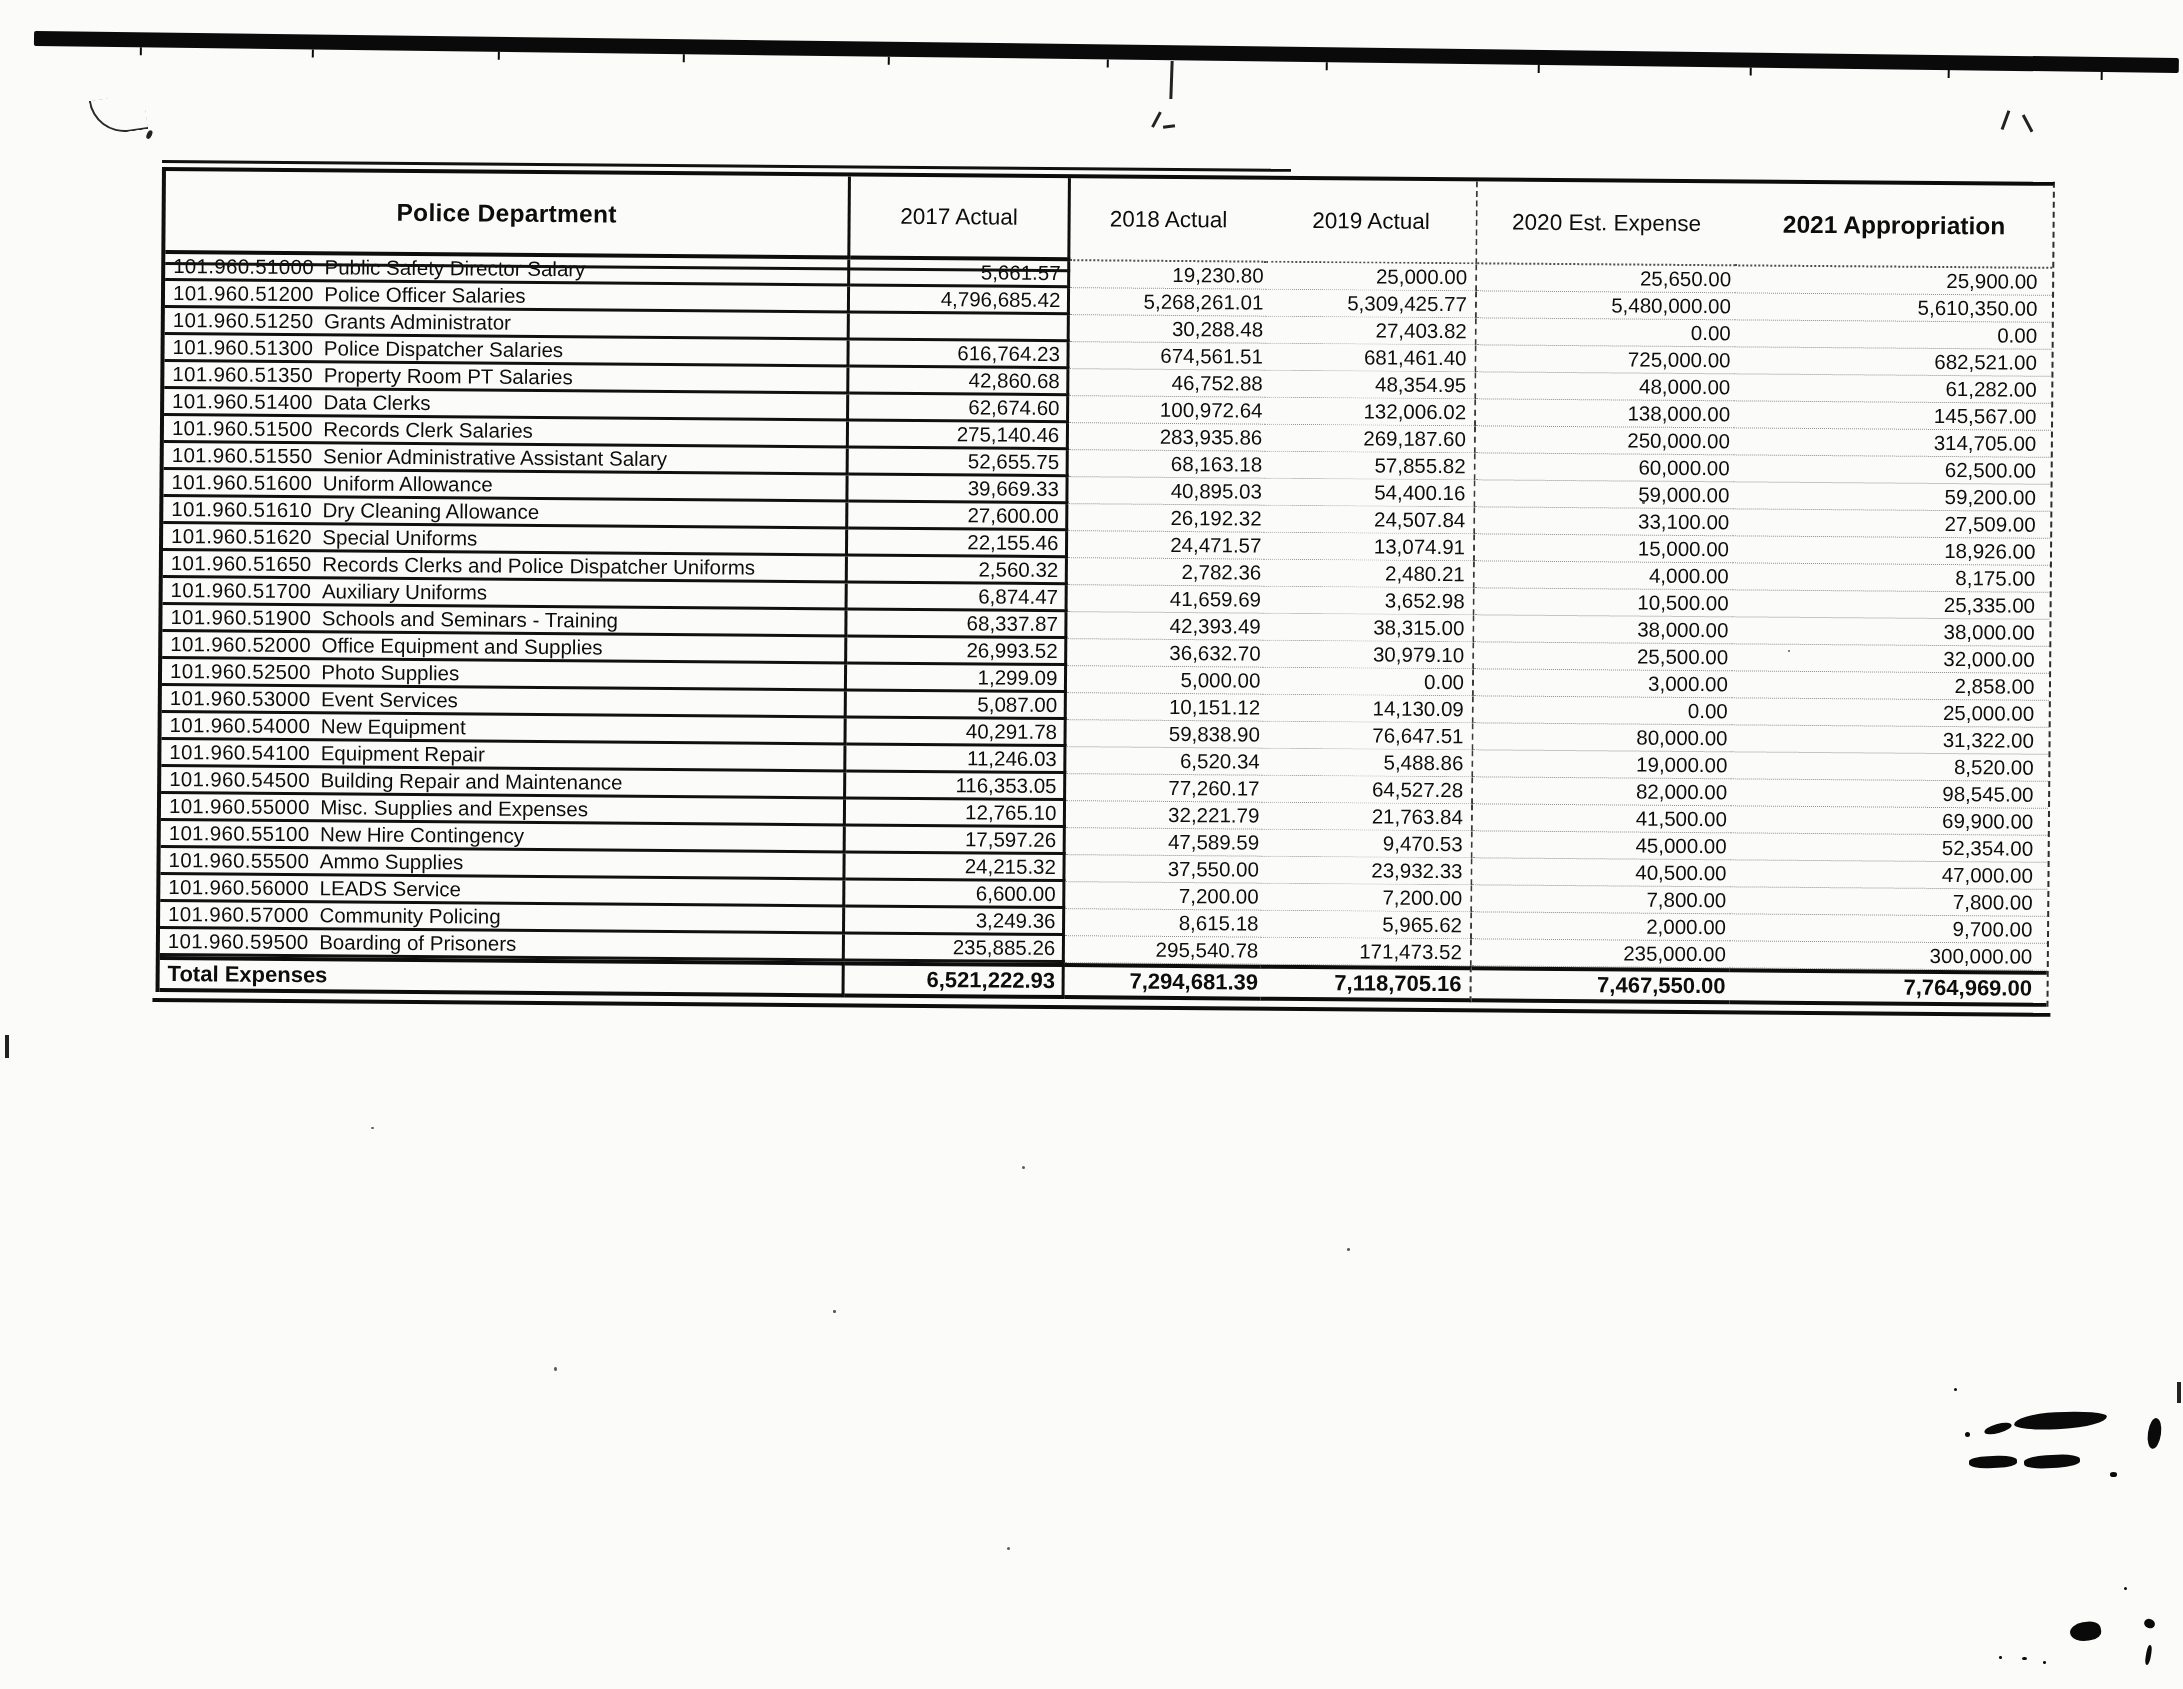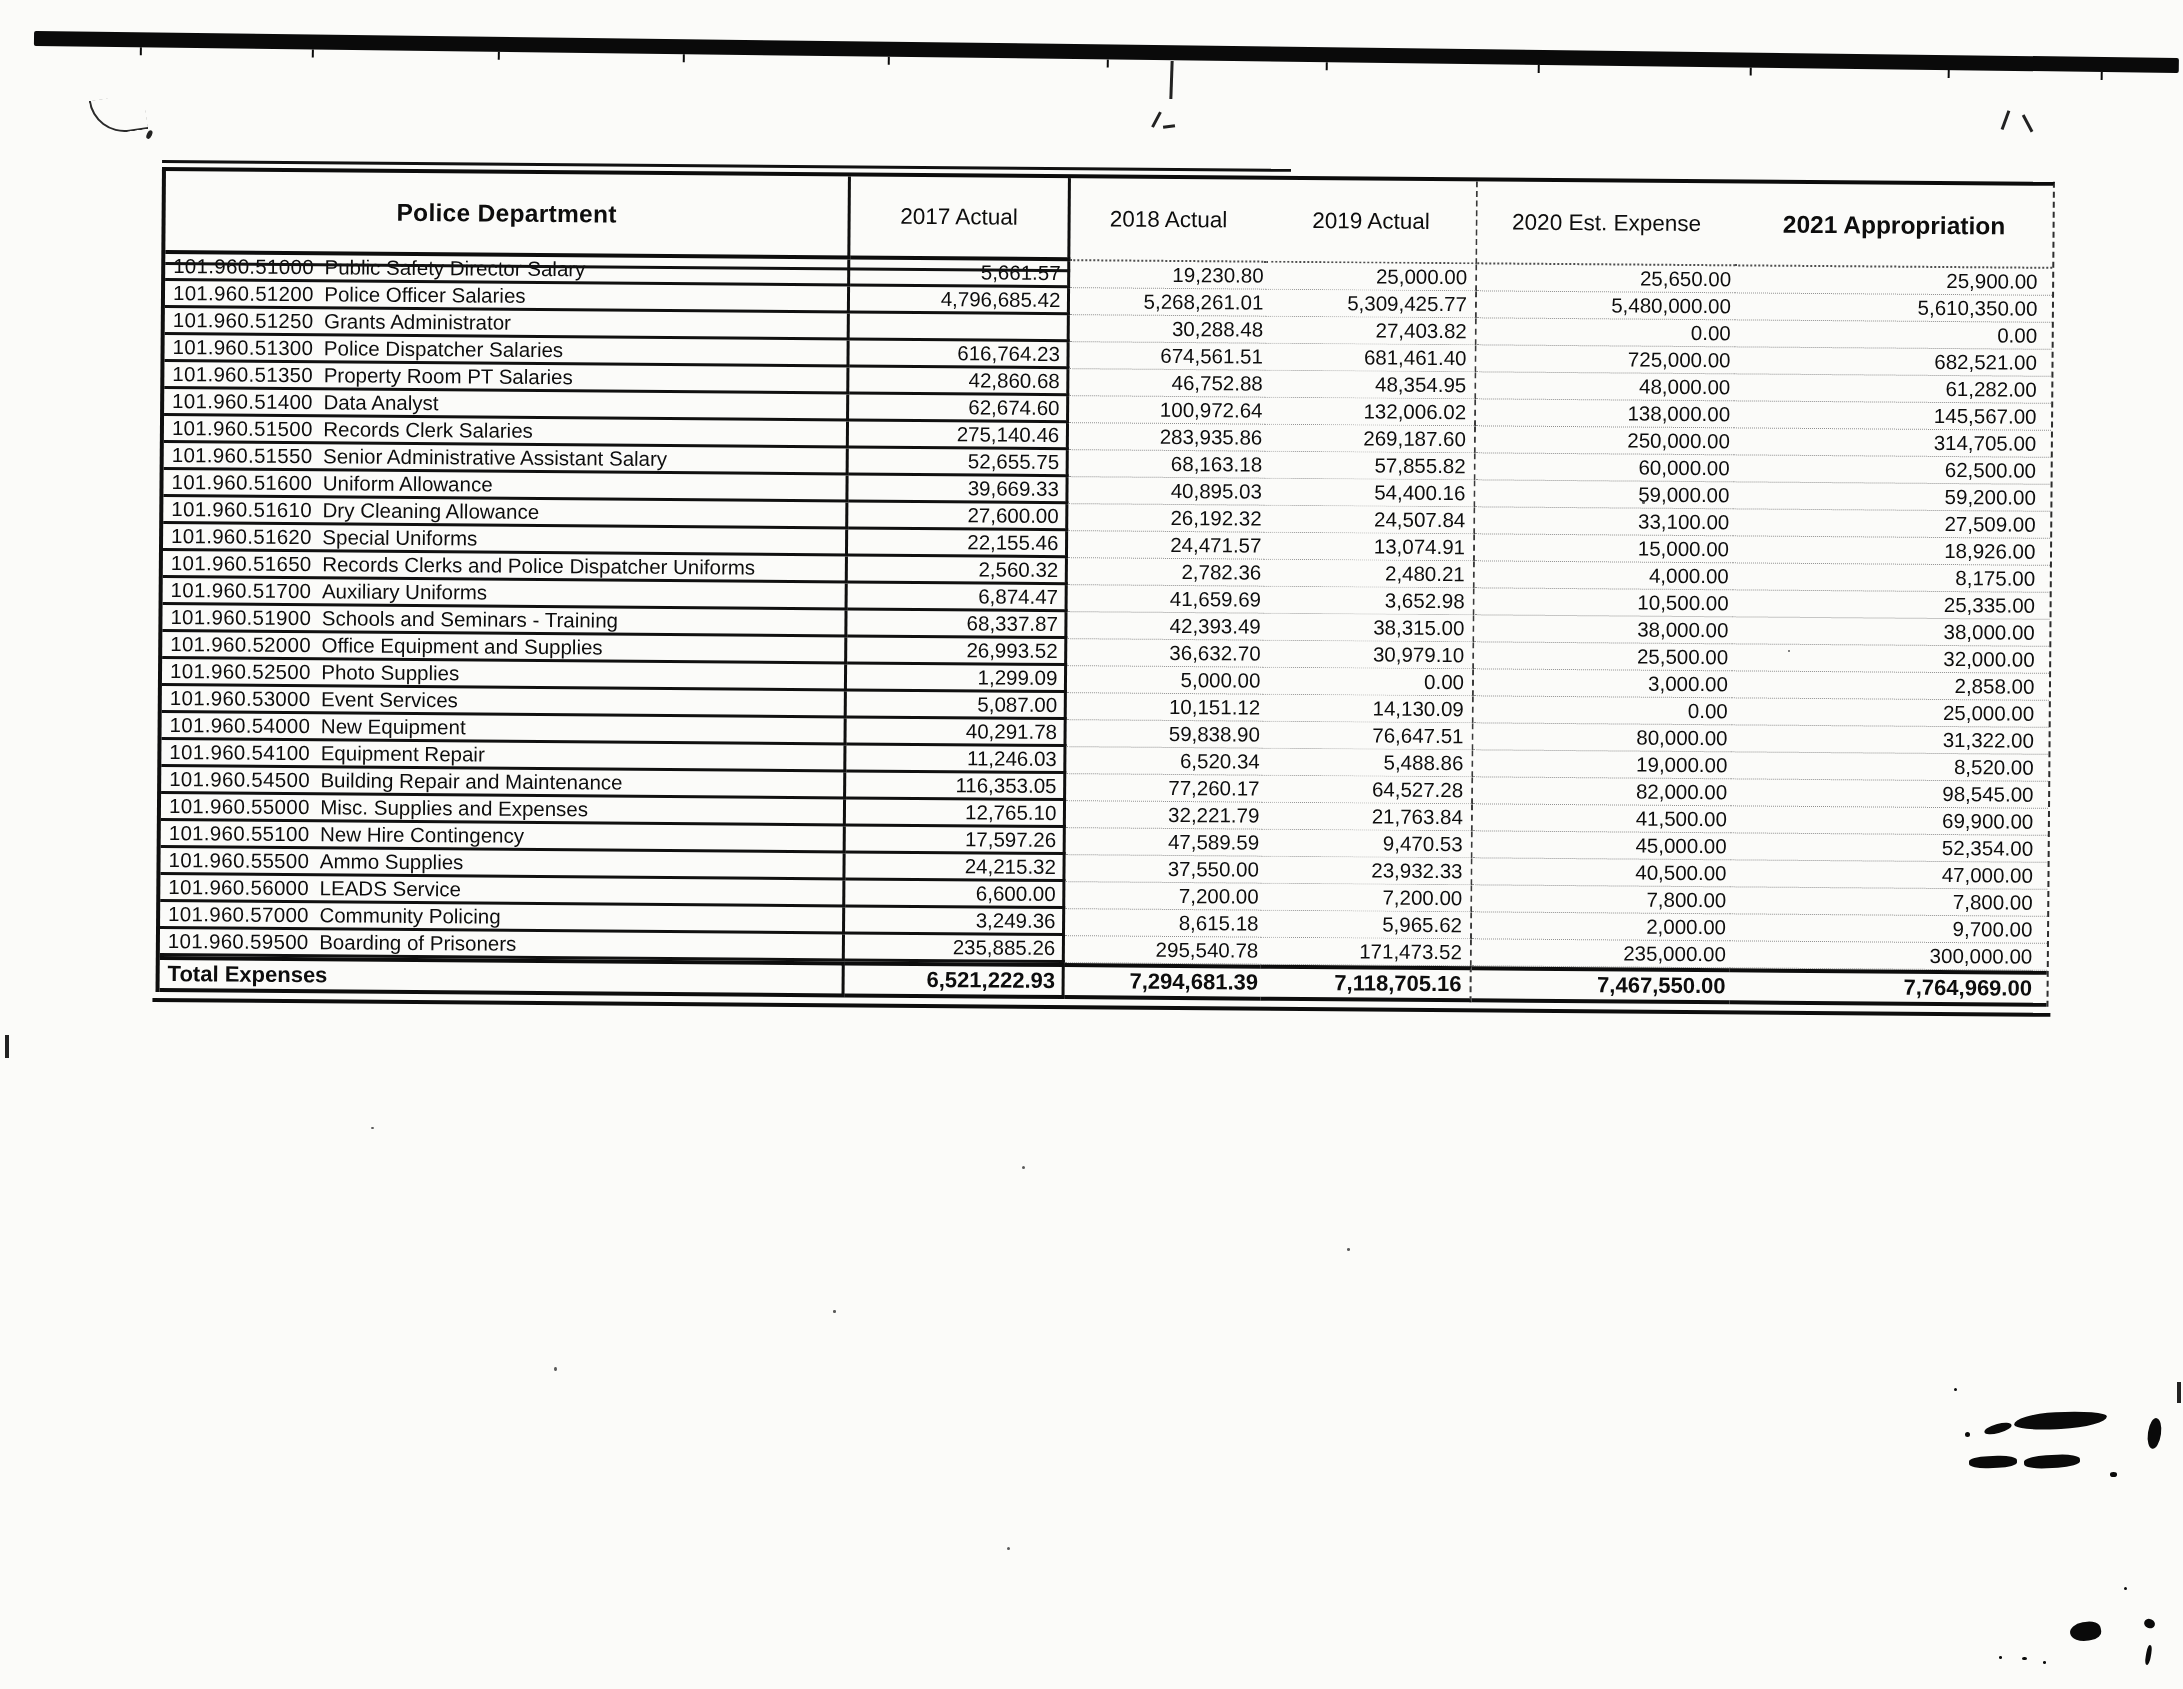--- a/index.html
+++ b/index.html
@@ -233,21 +233,21 @@
           </div>
           <div class="td num c0 w-c0 v-solid">42,860.68</div>
           <div class="td num c1 w-c1">46,752.88</div>
           <div class="td num c2 w-c2 v-dash">48,354.95</div>
           <div class="td num c3 w-c3">48,000.00</div>
           <div class="td num c4 w-c4">61,282.00</div>
         </div>
         <div class="trow">
           <div class="td label w-label v-solid">
             <span class="code">101.960.51400</span>
-            <span class="nm">Data Analyst</span>
+            <span class="nm">Data Clerks</span>
           </div>
           <div class="td num c0 w-c0 v-solid">62,674.60</div>
           <div class="td num c1 w-c1">100,972.64</div>
           <div class="td num c2 w-c2 v-dash">132,006.02</div>
           <div class="td num c3 w-c3">138,000.00</div>
           <div class="td num c4 w-c4">145,567.00</div>
         </div>
         <div class="trow">
           <div class="td label w-label v-solid">
             <span class="code">101.960.51500</span>

